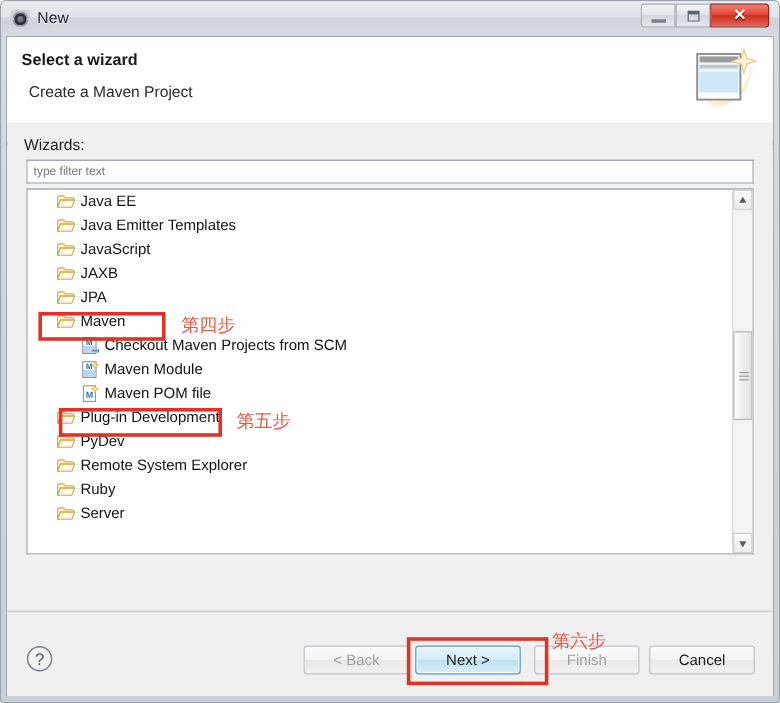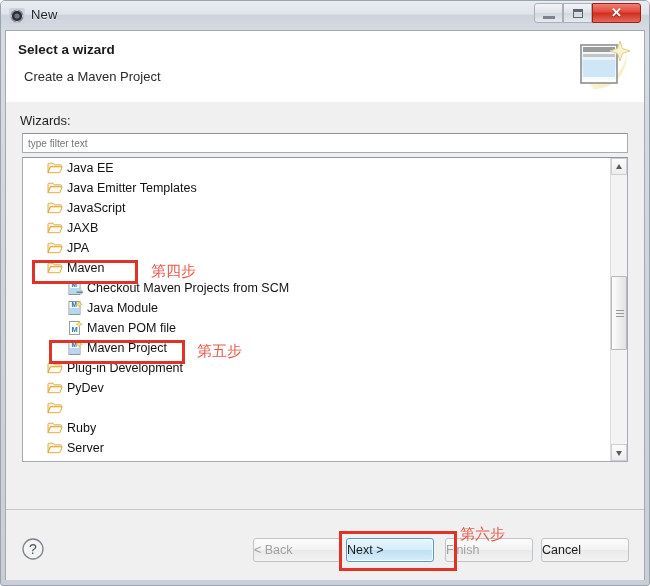--- a/index.html
+++ b/index.html
@@ -255,20 +255,21 @@
     left: 20px; top: 536px;
     width: 24px; height: 24px;
   }
   .dlgbtn {
     position: absolute;
     top: 537px;
     width: 88px; height: 24px;
     box-sizing: border-box;
     font-size: 12.5px;
     font-family: "Liberation Sans", sans-serif;
+    text-align: center;
     line-height: 22px;
     border: 1px solid #bfc4ca;
     border-radius: 3px;
     background: linear-gradient(to bottom, #fdfdfd, #f3f3f3 48%, #eaeaea 52%, #f2f2f2);
     color: #a0a0a0;
     cursor: default;
   }
   #btn-back  { left: 252px; }
   #btn-next  {
     left: 345px;
@@ -422,59 +423,50 @@
               <span class="tlabel">Checkout Maven Projects from SCM</span>
             </div>
             <div class="trow lvl2">
               <svg viewBox="0 0 16 16" class="ticon">
                 <rect x="2" y="1.5" width="11" height="13" fill="#ffffff" stroke="#7d8a96" stroke-width="0.9"></rect>
                 <rect x="2.6" y="8" width="9.8" height="6" fill="#b8d8ee"></rect>
                 <rect x="2.6" y="2.2" width="9.8" height="5" fill="#f2f5f8"></rect>
                 <text x="7.3" y="7.4" text-anchor="middle" font-family="Liberation Sans, sans-serif" font-size="6.5" font-weight="bold" fill="#2f6fa8">M</text>
                 <path d="M12.2 1.2 L13.1 3.3 L15.2 4.2 L13.1 5.1 L12.2 7.2 L11.3 5.1 L9.2 4.2 L11.3 3.3 Z" fill="#ffe680" stroke="#d6b23c" stroke-width="0.6"></path>
               </svg>
-              <span class="tlabel">Java Module</span>
+              <span class="tlabel">Maven Module</span>
             </div>
             <div class="trow lvl2">
               <svg viewBox="0 0 16 16" class="ticon">
                 <rect x="2.5" y="1.5" width="10" height="13" fill="#ffffff" stroke="#8a949e" stroke-width="0.9"></rect>
                 <text x="7.5" y="11.5" text-anchor="middle" font-family="Liberation Sans, sans-serif" font-size="7.5" font-weight="bold" fill="#3878b4">M</text>
                 <path d="M12.2 1.2 L13.1 3.3 L15.2 4.2 L13.1 5.1 L12.2 7.2 L11.3 5.1 L9.2 4.2 L11.3 3.3 Z" fill="#ffe680" stroke="#d6b23c" stroke-width="0.6"></path>
               </svg>
               <span class="tlabel">Maven POM file</span>
             </div>
-            <div class="trow lvl2">
-              <svg viewBox="0 0 16 16" class="ticon">
-                <rect x="2" y="1.5" width="11" height="13" fill="#ffffff" stroke="#7d8a96" stroke-width="0.9"></rect>
-                <rect x="2.6" y="8" width="9.8" height="6" fill="#b8d8ee"></rect>
-                <rect x="2.6" y="2.2" width="9.8" height="5" fill="#f2f5f8"></rect>
-                <text x="7.3" y="7.4" text-anchor="middle" font-family="Liberation Sans, sans-serif" font-size="6.5" font-weight="bold" fill="#2f6fa8">M</text>
-                <path d="M12.2 1.2 L13.1 3.3 L15.2 4.2 L13.1 5.1 L12.2 7.2 L11.3 5.1 L9.2 4.2 L11.3 3.3 Z" fill="#ffe680" stroke="#d6b23c" stroke-width="0.6"></path>
-              </svg>
-              <span class="tlabel">Maven Project</span>
-            </div>
             <div class="trow lvl1">
               <svg viewBox="0 0 16 16" class="ticon">
                 <path d="M1 4.2 C1 3.6 1.4 3.2 2 3.2 L6 3.2 L7.4 4.8 L13.6 4.8 C14.2 4.8 14.6 5.2 14.6 5.8 L14.6 6.6 L3.4 6.6 L1 12.6 Z" fill="#fdf1cf" stroke="#d8a63c" stroke-width="0.9"></path>
                 <path d="M3.5 6.8 L15.2 6.8 L12.9 12.7 L1.1 12.7 Z" fill="#fefaec" stroke="#d8a63c" stroke-width="0.9"></path>
               </svg>
               <span class="tlabel">Plug-in Development</span>
             </div>
             <div class="trow lvl1">
               <svg viewBox="0 0 16 16" class="ticon">
                 <path d="M1 4.2 C1 3.6 1.4 3.2 2 3.2 L6 3.2 L7.4 4.8 L13.6 4.8 C14.2 4.8 14.6 5.2 14.6 5.8 L14.6 6.6 L3.4 6.6 L1 12.6 Z" fill="#fdf1cf" stroke="#d8a63c" stroke-width="0.9"></path>
                 <path d="M3.5 6.8 L15.2 6.8 L12.9 12.7 L1.1 12.7 Z" fill="#fefaec" stroke="#d8a63c" stroke-width="0.9"></path>
               </svg>
               <span class="tlabel">PyDev</span>
             </div>
             <div class="trow lvl1">
               <svg viewBox="0 0 16 16" class="ticon">
                 <path d="M1 4.2 C1 3.6 1.4 3.2 2 3.2 L6 3.2 L7.4 4.8 L13.6 4.8 C14.2 4.8 14.6 5.2 14.6 5.8 L14.6 6.6 L3.4 6.6 L1 12.6 Z" fill="#fdf1cf" stroke="#d8a63c" stroke-width="0.9"></path>
                 <path d="M3.5 6.8 L15.2 6.8 L12.9 12.7 L1.1 12.7 Z" fill="#fefaec" stroke="#d8a63c" stroke-width="0.9"></path>
               </svg>
+              <span class="tlabel">Remote System Explorer</span>
             </div>
             <div class="trow lvl1">
               <svg viewBox="0 0 16 16" class="ticon">
                 <path d="M1 4.2 C1 3.6 1.4 3.2 2 3.2 L6 3.2 L7.4 4.8 L13.6 4.8 C14.2 4.8 14.6 5.2 14.6 5.8 L14.6 6.6 L3.4 6.6 L1 12.6 Z" fill="#fdf1cf" stroke="#d8a63c" stroke-width="0.9"></path>
                 <path d="M3.5 6.8 L15.2 6.8 L12.9 12.7 L1.1 12.7 Z" fill="#fefaec" stroke="#d8a63c" stroke-width="0.9"></path>
               </svg>
               <span class="tlabel">Ruby</span>
             </div>
             <div class="trow lvl1">
               <svg viewBox="0 0 16 16" class="ticon">

